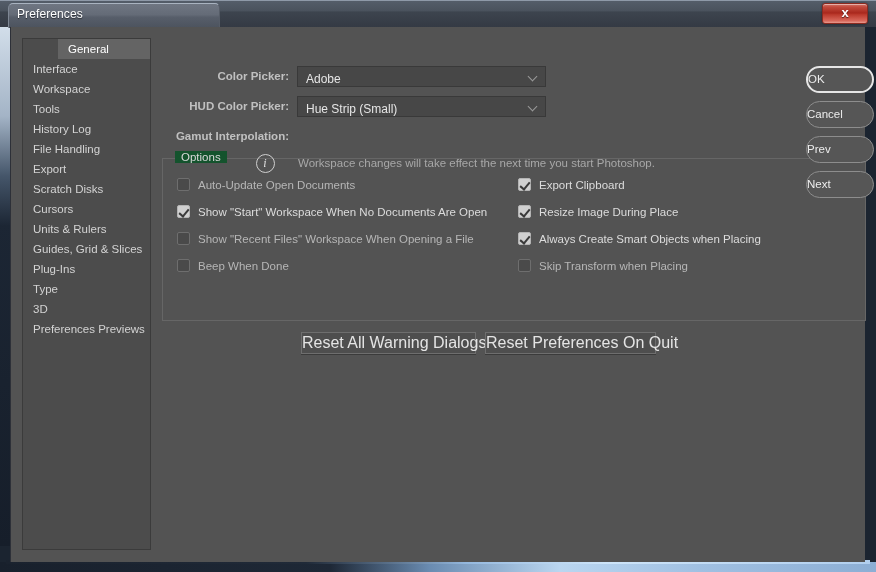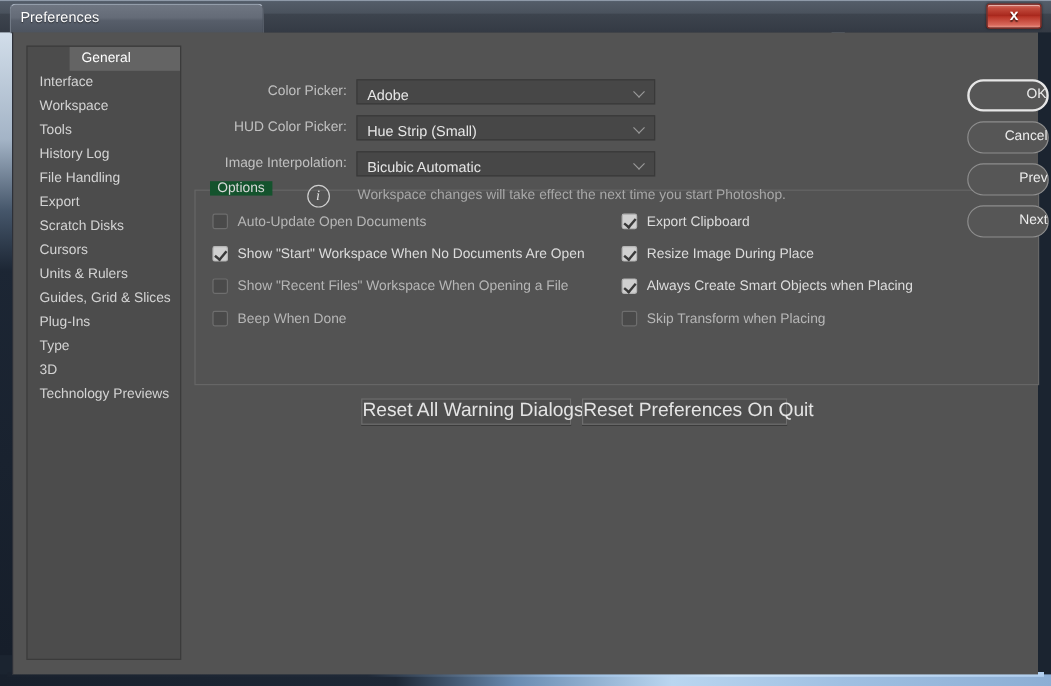--- a/index.html
+++ b/index.html
@@ -134,20 +134,21 @@
 
   
   #form { position: absolute; left: 150px; top: 0; width: 705px; height: 535px; }
 
   .field-row { position: absolute; height: 21px; }
   .field-label {
     position: absolute; right: 0; top: 0;
     font-size: 11.5px; color: #c0c0c0;
     line-height: 21px;
     white-space: nowrap;
+    font-weight: bold;
   }
   .select {
     position: absolute;
     height: 21px;
     background: #474747;
     border: 1px solid #393939;
     box-sizing: border-box;
   }
   .select .val {
     position: absolute; left: 8px; top: 2px; line-height: 20px;
@@ -240,21 +241,21 @@
 
   
   #actions { position: absolute; left: 795px; top: 39px; width: 68px; }
   .act-btn {
     position: absolute; left: 0;
     width: 68px; height: 27px;
     border-radius: 14px;
     border: 1px solid #8d8d8d;
     background: #565656;
     box-sizing: border-box;
-    text-align: right;
+    text-align: left;
     line-height: 25px;
     font-size: 11.5px; color: #ececec;
   }
   .act-btn.primary {
     border: 2px solid #e6e6e6;
     line-height: 23px;
   }
 </style>
 </head>
 <body>
@@ -284,21 +285,21 @@
         <div class="side-item"><span>History Log</span></div>
         <div class="side-item"><span>File Handling</span></div>
         <div class="side-item"><span>Export</span></div>
         <div class="side-item"><span>Scratch Disks</span></div>
         <div class="side-item"><span>Cursors</span></div>
         <div class="side-item"><span>Units &amp; Rulers</span></div>
         <div class="side-item"><span>Guides, Grid &amp; Slices</span></div>
         <div class="side-item"><span>Plug-Ins</span></div>
         <div class="side-item"><span>Type</span></div>
         <div class="side-item"><span>3D</span></div>
-        <div class="side-item"><span>Technology Previews</span></div>
+        <div class="side-item"><span>Preferences Previews</span></div>
       </div>
 
     <div id="form">
 
       <div id="options-group"></div>
       <div id="options-legend">Options</div>
 
       <div id="info-row">
         <div id="info-icon">
           <div class="i">i</div>
@@ -314,25 +315,21 @@
           </div>
         </div>
         <div class="field-row" style="top: 69px; left: 0px; width: 385px;">
           <div class="field-label" style="right: 257px;">HUD Color Picker:</div>
           <div class="select" style="left: 136px; width: 249px;">
             <div class="val">Hue Strip (Small)</div>
             <div class="chev"></div>
           </div>
         </div>
         <div class="field-row" style="top: 99px; left: 0px; width: 385px;">
-          <div class="field-label" style="right: 257px;">Image Interpolation:</div>
-          <div class="select" style="left: 136px; width: 249px;">
-            <div class="val">Bicubic Automatic</div>
-            <div class="chev"></div>
-          </div>
+          <div class="field-label" style="right: 257px;">Gamut Interpolation:</div>
         </div>
         <div class="cb-row" style="left: 16px; top: 150px;">
           <div class="cb off"></div>
           <div class="cb-label dim">Auto-Update Open Documents</div>
         </div>
         <div class="cb-row" style="left: 16px; top: 177px;">
           <div class="cb on"></div>
           <div class="cb-label">Show "Start" Workspace When No Documents Are Open</div>
         </div>
         <div class="cb-row" style="left: 16px; top: 204px;">

